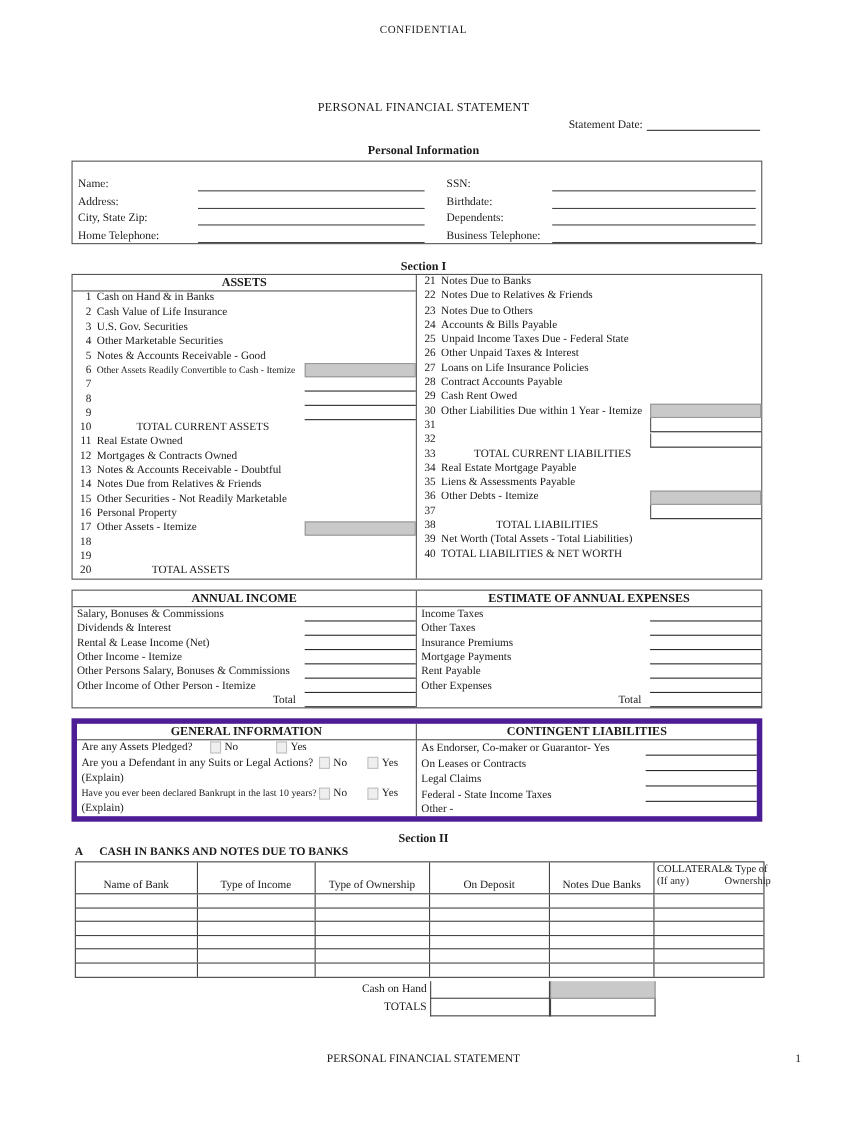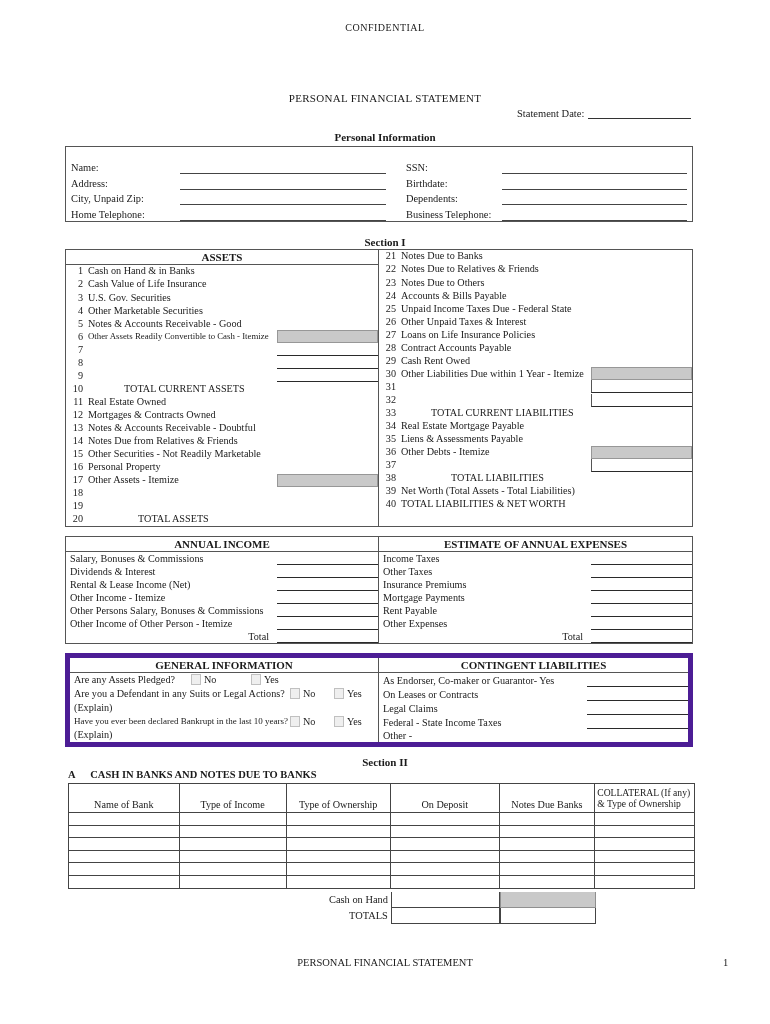--- a/index.html
+++ b/index.html
@@ -67,21 +67,21 @@
   .crow .v.nov{border-bottom:none;}
 
   
   .s2-head{top:756px;font-size:11px;}
   .s2-sub{top:769px;left:68px;font-size:10.5px;font-weight:bold;}
   .s2-sub .pref{margin-right:12px;}
   .bank{top:783px;left:68px;width:627px;border:1px solid #444;box-sizing:border-box;}
   .bth{display:flex;height:29px;border-bottom:1px solid #444;box-sizing:border-box;}
   .hc{display:flex;align-items:flex-end;justify-content:center;padding-bottom:2px;
       border-right:1px solid #444;box-sizing:border-box;font-size:10.2px;text-align:center;}
-  .hc.coll{flex-direction:column;align-items:flex-start;
+  .hc.coll{flex-direction:row;align-items:flex-start;justify-content:space-between;
            padding:1px 0 2px 2px;font-size:9.6px;border-right:none;text-align:left;}
   .btr{display:flex;height:12.5px;border-bottom:1px solid #444;box-sizing:border-box;}
   .btr:last-child{border-bottom:none;}
   .bc{border-right:1px solid #444;box-sizing:border-box;height:100%;}
   .bc.c6{border-right:none;}
   .c1{width:17.7%;} .c2{width:17.1%;} .c3{width:16.7%;} .c4{width:17.4%;} .c5{width:15.3%;} .c6{width:15.8%;}
   .underrow{display:flex;height:16px;font-size:10.4px;line-height:16px;position:absolute;left:68px;width:627px;}
   .underrow .lab{width:51.5%;text-align:right;padding-right:3px;box-sizing:border-box;}
   .underrow .cell{width:17.4%;border:1px solid #444;border-top:none;box-sizing:border-box;}
   .underrow .cell2{width:15.3%;border:1px solid #444;border-top:none;box-sizing:border-box;}
@@ -111,21 +111,21 @@
     <div class="pi-col l">
       <div class="pi-row">
           <span class="plb">Name:</span>
           <span class="pline"></span>
         </div>
       <div class="pi-row">
           <span class="plb">Address:</span>
           <span class="pline"></span>
         </div>
       <div class="pi-row">
-          <span class="plb">City, Unpaid Zip:</span>
+          <span class="plb">City, State Zip:</span>
           <span class="pline"></span>
         </div>
       <div class="pi-row">
           <span class="plb">Home Telephone:</span>
           <span class="pline"></span>
         </div>
     </div>
     <div class="pi-col r">
       <div class="pi-row">
           <span class="plb">SSN:</span>

